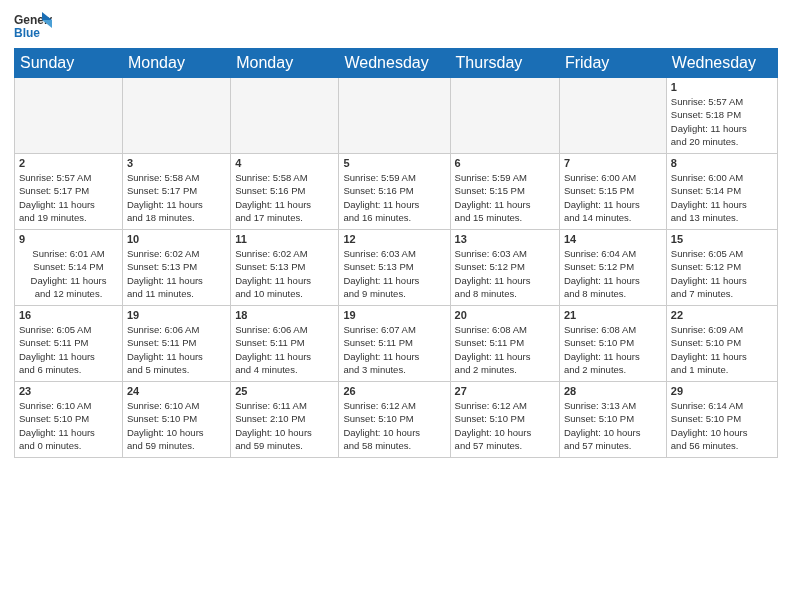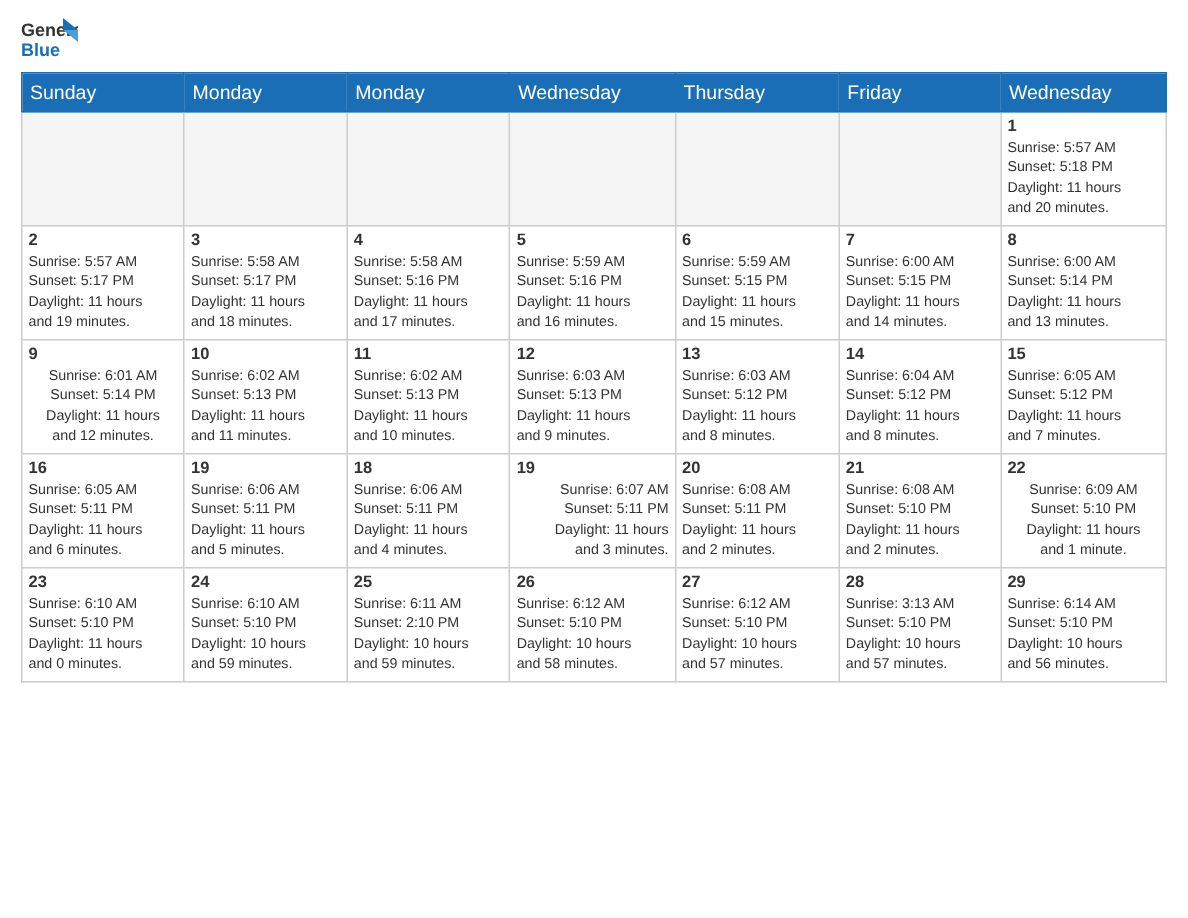--- a/index.html
+++ b/index.html
@@ -47,21 +47,21 @@
     .calendar {
       width: 100%;
       border-collapse: collapse;
       font-size: 9.5px;
     }
     .calendar th {
       background: #1a6eb5;
       color: #fff;
       text-align: left;
       padding: 5px 5px;
-      font-size: 13px;
+      font-size: 16px;
       font-weight: normal;
       border: 1px solid #1a6eb5;
     }
     .calendar td {
       border: 1px solid #ccc;
       vertical-align: top;
       padding: 3px 4px;
       width: 113px;
       height: 76px;
       background: #fff;
@@ -249,42 +249,42 @@
           </td>
           <td>
             <div class="day-num">18</div>
             <div class="day-info" style="white-space: pre-line;">Sunrise: 6:06 AM
 Sunset: 5:11 PM
 Daylight: 11 hours
 and 4 minutes.</div>
           </td>
           <td>
             <div class="day-num">19</div>
-            <div class="day-info" style="white-space: pre-line; text-align: right;">Sunrise: 6:07 AM
+            <div class="day-info" style="white-space: pre-line;">Sunrise: 6:07 AM
 Sunset: 5:11 PM
 Daylight: 11 hours
 and 3 minutes.</div>
           </td>
           <td>
             <div class="day-num">20</div>
             <div class="day-info" style="white-space: pre-line;">Sunrise: 6:08 AM
 Sunset: 5:11 PM
 Daylight: 11 hours
 and 2 minutes.</div>
           </td>
           <td>
             <div class="day-num">21</div>
             <div class="day-info" style="white-space: pre-line;">Sunrise: 6:08 AM
 Sunset: 5:10 PM
 Daylight: 11 hours
 and 2 minutes.</div>
           </td>
           <td>
             <div class="day-num">22</div>
-            <div class="day-info" style="white-space: pre-line; text-align: center;">Sunrise: 6:09 AM
+            <div class="day-info" style="white-space: pre-line;">Sunrise: 6:09 AM
 Sunset: 5:10 PM
 Daylight: 11 hours
 and 1 minute.</div>
           </td>
         </tr>
         <tr>
           <td>
             <div class="day-num">23</div>
             <div class="day-info" style="white-space: pre-line;">Sunrise: 6:10 AM
 Sunset: 5:10 PM

